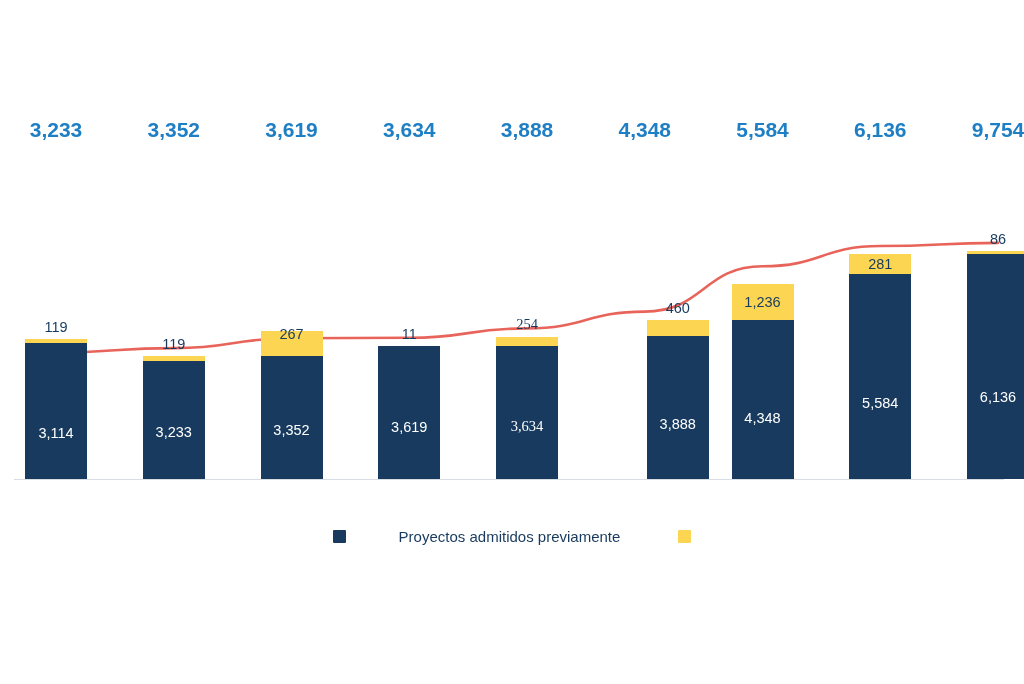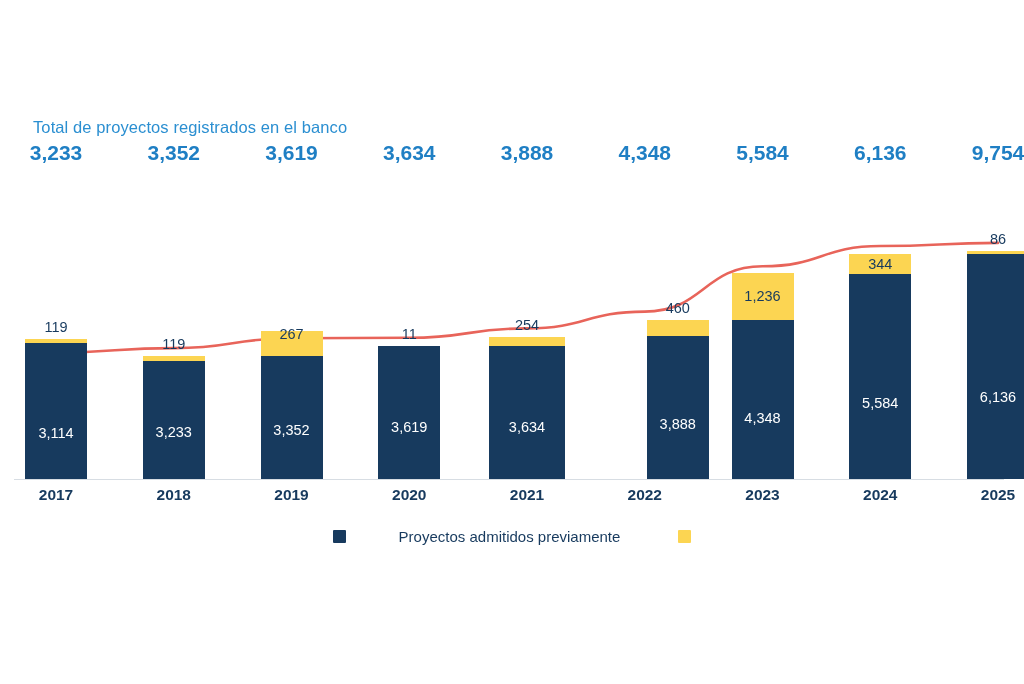--- a/index.html
+++ b/index.html
@@ -159,21 +159,20 @@
     color: #173a5e;
     margin-left: 44px;
   }
 </style>
 </head>
 <body>
 
 <div id="root">
 
   <div class="totals-block">
-    <div class="totals-caption">Total de proyectos registrados en el banco</div>
     <div class="totals-row" id="totals-row">
         <div class="total-val" style="left: 26px;">3,233</div>
         <div class="total-val" style="left: 143.75px;">3,352</div>
         <div class="total-val" style="left: 261.5px;">3,619</div>
         <div class="total-val" style="left: 379.25px;">3,634</div>
         <div class="total-val" style="left: 497px;">3,888</div>
         <div class="total-val" style="left: 614.75px;">4,348</div>
         <div class="total-val" style="left: 732.5px;">5,584</div>
         <div class="total-val" style="left: 850.25px;">6,136</div>
         <div class="total-val" style="left: 968px;">9,754</div>
@@ -210,73 +209,62 @@
         </div>
       </div>
       <div class="bar-group" style="left: 399.25px; width: 62px;">
         <div class="seg-new" style="height: 0.6px;">
           <div class="lbl-above" style="bottom: 4.55px; position: absolute;">11</div>
         </div>
         <div class="seg-prev" style="height: 132.7px;">
           <div class="lbl-inside" style="top: auto; transform: none; bottom: 43.7899px;">3,619</div>
         </div>
       </div>
-      <div class="bar-group" style="left: 517px; width: 76px;">
+      <div class="bar-group" style="left: 517px; width: 62px; font-family: Liberation Serif, serif;">
         <div class="seg-new" style="height: 9.3px;">
           <div class="lbl-above" style="bottom: 13.3133px; position: absolute;">254</div>
         </div>
         <div class="seg-prev" style="height: 133.2px;">
           <div class="lbl-inside" style="top: auto; transform: none; bottom: 43.9714px;">3,634</div>
         </div>
       </div>
       <div class="bar-group" style="left: 634.75px; width: 62px; margin-left: 33px;">
         <div class="seg-new" style="height: 16.9px;">
           <div class="lbl-above" style="bottom: 20.8667px; position: absolute;">460</div>
         </div>
         <div class="seg-prev" style="height: 142.6px;">
           <div class="lbl-inside" style="top: auto; transform: none; bottom: 47.0448px;">3,888</div>
         </div>
       </div>
       <div class="bar-group" style="left: 752.5px; width: 62px;">
-        <div class="seg-new" style="height: 47px;">
+        <div class="seg-new" style="height: 36px;">
           <div class="lbl-inside dark">1,236</div>
         </div>
         <div class="seg-prev" style="height: 159.4px;">
           <div class="lbl-inside" style="top: auto; transform: none; bottom: 52.6108px;">4,348</div>
         </div>
       </div>
       <div class="bar-group" style="left: 870.25px; width: 62px;">
         <div class="seg-new" style="height: 20.2px;">
-          <div class="lbl-inside dark">344</div>
+          <div class="lbl-inside dark">281</div>
         </div>
         <div class="seg-prev" style="height: 204.7px;">
           <div class="lbl-inside" style="top: auto; transform: none; bottom: 67.5664px;">5,584</div>
         </div>
       </div>
       <div class="bar-group" style="left: 988px; width: 62px;">
         <div class="seg-new" style="height: 3.2px;">
           <div class="lbl-above" style="bottom: 7.15333px; position: absolute;">86</div>
         </div>
         <div class="seg-prev" style="height: 225px;">
           <div class="lbl-inside" style="top: auto; transform: none; bottom: 74.2456px;">6,136</div>
         </div>
       </div>
     </div>
 
-  <div class="xaxis" id="xaxis">
-      <div class="xtick" style="left: 46px;">2017</div>
-      <div class="xtick" style="left: 163.75px;">2018</div>
-      <div class="xtick" style="left: 281.5px;">2019</div>
-      <div class="xtick" style="left: 399.25px;">2020</div>
-      <div class="xtick" style="left: 517px;">2021</div>
-      <div class="xtick" style="left: 634.75px;">2022</div>
-      <div class="xtick" style="left: 752.5px;">2023</div>
-      <div class="xtick" style="left: 870.25px;">2024</div>
-      <div class="xtick" style="left: 988px;">2025</div>
-    </div>
 
   <div class="legend" id="legend">
       <div class="legend-item">
         <span class="swatch" style="background: rgb(23, 58, 94);"></span>
         <span class="legend-label">Proyectos admitidos previamente</span>
       </div>
       <div class="legend-item">
         <span class="swatch" style="background: rgb(252, 213, 82);"></span>
       </div>
     </div>

